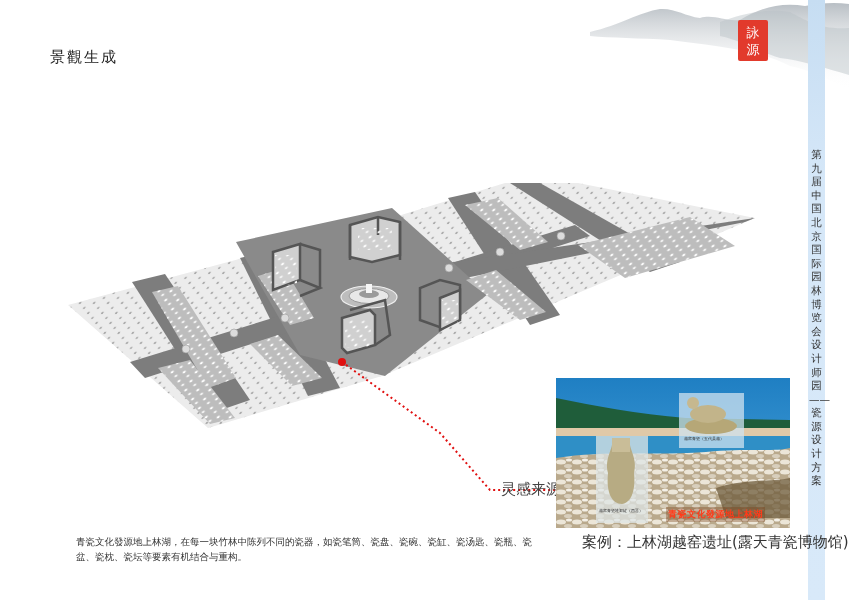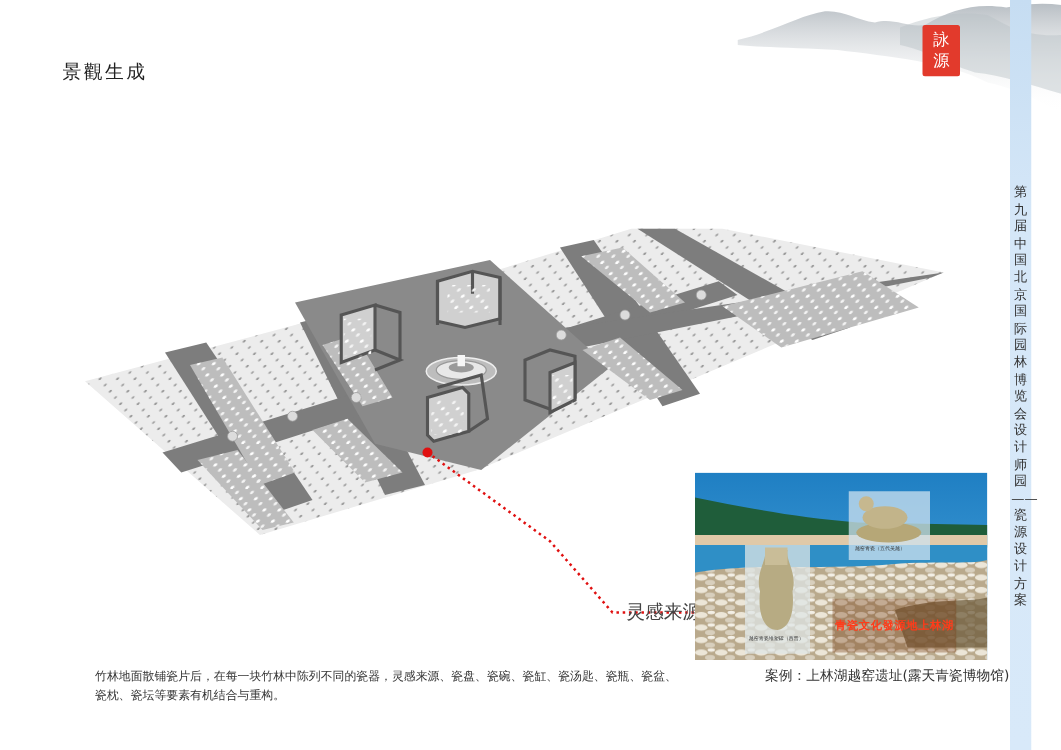--- a/index.html
+++ b/index.html
@@ -12,26 +12,26 @@
 
   .seal { position:absolute; left:738px; top:20px; width:30px; height:41px; background:#e23a2c; border-radius:2px;
           display:flex; flex-direction:column; align-items:center; justify-content:center; color:#fff; font-size:13px; line-height:17px; font-family:"DejaVu Serif", serif; }
 
   .side-bar { position:absolute; left:808px; top:0; width:17px; height:600px; background:linear-gradient(#c6ddf2, #d5e7f8 30%, #d8e9f9); }
   .side-text { position:absolute; left:809px; top:148px; width:15px; font-size:10.5px; line-height:13.6px; color:#333; text-align:center; word-break:break-all; font-family:"DejaVu Serif", serif; }
 
   .plan { position:absolute; left:0; top:0; width:849px; height:600px; }
 
   .photo { position:absolute; left:556px; top:378px; width:234px; height:150px; overflow:hidden; }
-  .photo-caption { position:absolute; left:110px; bottom:6px; font-size:9px; font-weight:bold; color:#ff3b1a; background:rgba(120,60,20,0.35); padding:15px 2px; letter-spacing:0.5px; }
+  .photo-caption { position:absolute; left:110px; bottom:6px; font-size:9px; font-weight:bold; color:#ff3b1a; background:rgba(120,60,20,0.35); padding:1px 2px; letter-spacing:0.5px; }
   .photo-inset-label { position:absolute; font-size:4px; color:#333; }
 
   .inspiration-label { position:absolute; left:501px; top:480px; font-size:15px; color:#444; }
 
-  .case-caption { position:absolute; left:582px; top:533px; font-size:11px; color:#333;margin-left:30px; }
+  .case-caption { position:absolute; left:582px; top:533px; font-size:15px; color:#333; }
 
   .desc { position:absolute; left:76px; top:534px; width:470px; font-size:9.5px; line-height:15px; color:#333; font-family:"DejaVu Serif", serif; }
 </style>
 </head>
 <body>
 
 <div class="page-title">景觀生成</div>
 
 <svg class="mountain-header" viewBox="0 0 259 100">
   <defs>
@@ -174,13 +174,13 @@
     <path d="M52,95 C48,80 58,70 56,62 L74,62 C72,70 82,80 78,95 C80,115 74,125 66,126 C56,126 50,115 52,95 Z" fill="#b7ab83"></path>
     <rect x="56" y="60" width="18" height="14" fill="#c9bd98"></rect>
   </svg>
   <div class="photo-inset-label" style="left:128px;top:58px;">越窑青瓷（五代吴越）</div>
   <div class="photo-inset-label" style="left:43px;top:130px;">越窑青瓷堆塑罐（西晋）</div>
   <div class="photo-caption">青瓷文化發源地上林湖</div>
 </div>
 
 <div class="case-caption">案例：上林湖越窑遗址(露天青瓷博物馆)</div>
 
-<div class="desc">竹林地面散铺瓷片后，在每一块竹林中陈列不同的瓷器，灵感来源、瓷盘、瓷碗、瓷缸、瓷汤匙、瓷瓶、瓷盆、瓷枕、瓷坛等要素有机结合与重构。</div>
+<div class="desc">青瓷文化發源地上林湖，在每一块竹林中陈列不同的瓷器，如瓷笔筒、瓷盘、瓷碗、瓷缸、瓷汤匙、瓷瓶、瓷盆、瓷枕、瓷坛等要素有机结合与重构。</div>
 
 </body></html>

